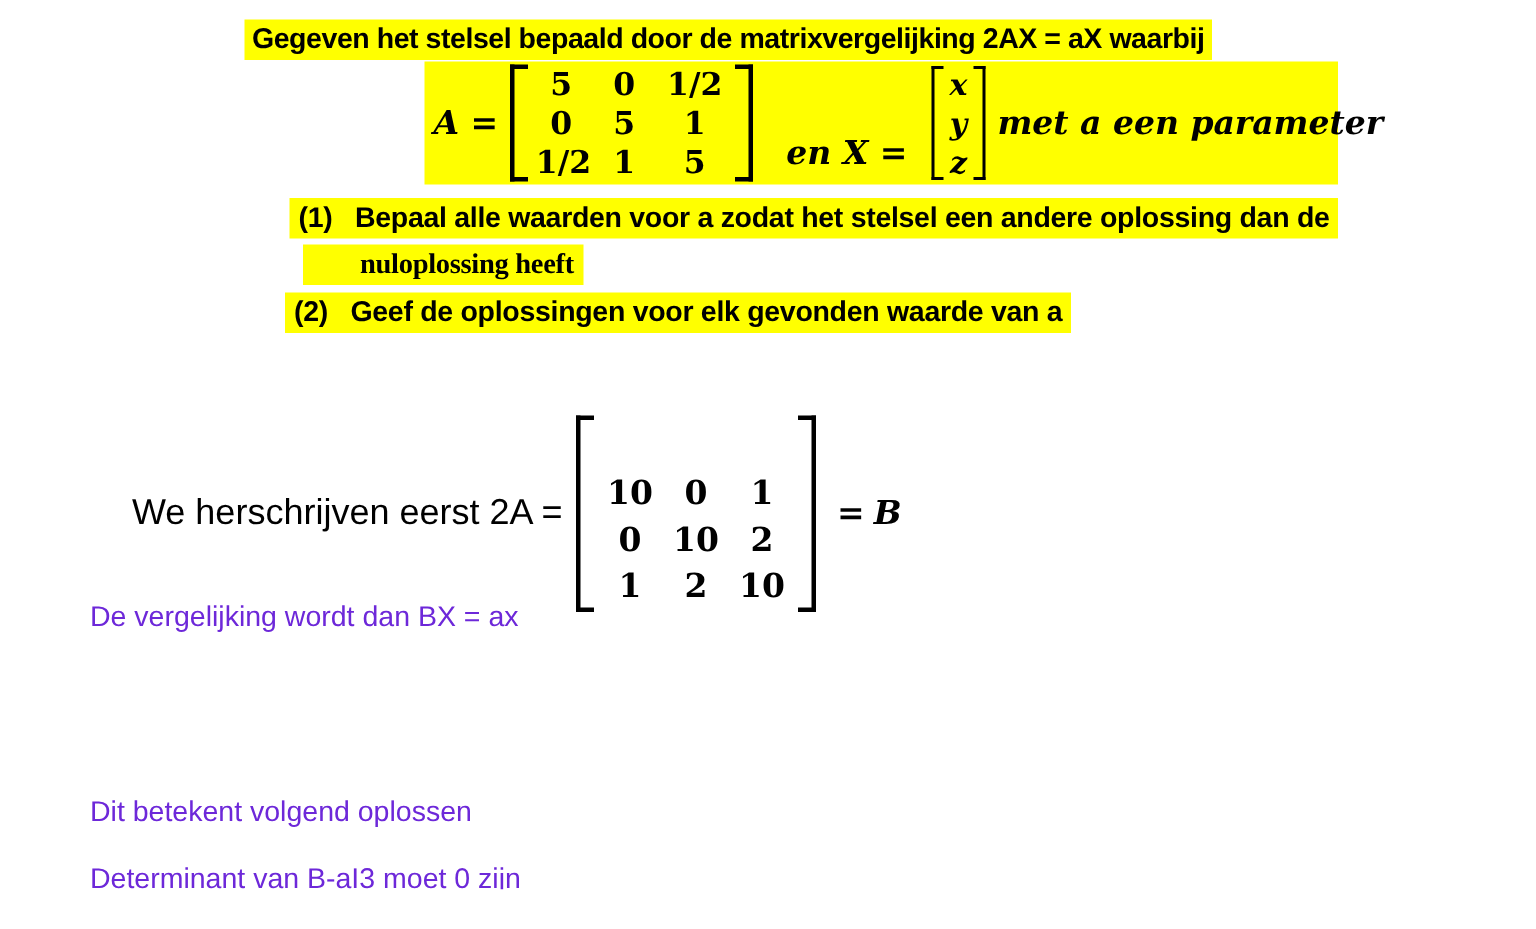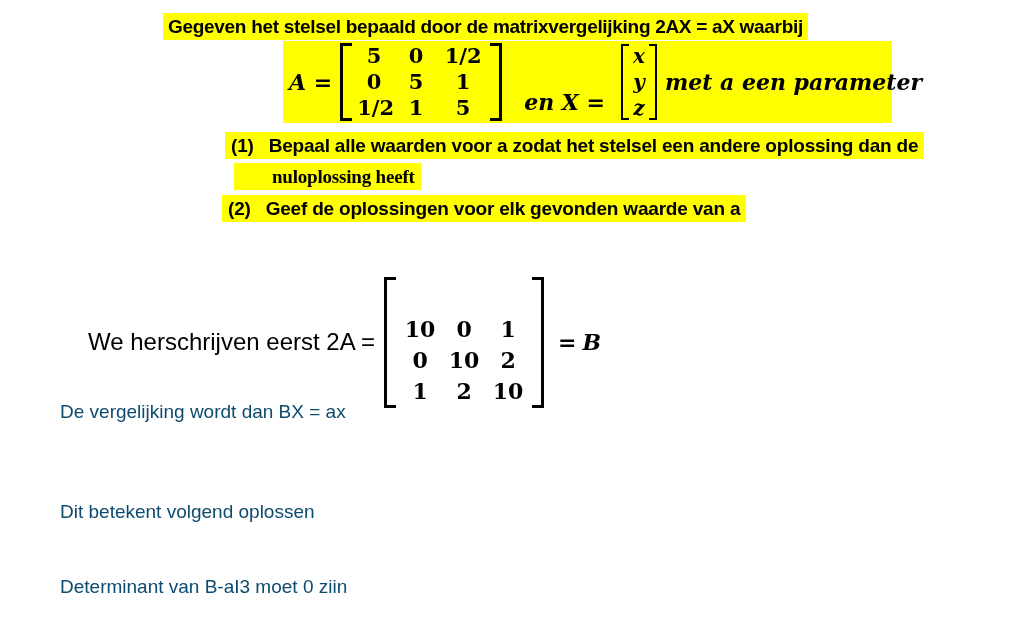--- a/index.html
+++ b/index.html
@@ -35,41 +35,41 @@
   .vec .brk { width:6px; border-width:2px; }
   .gridv {
     display:grid; grid-template-columns:auto; padding:0 4px;
     font-size:20px; line-height:26px; text-align:center; font-style:italic;
   }
   .ml6{margin-left:6px;} .ml8{margin-left:8px;} .ml16{margin-left:16px;} .ml22{margin-left:22px;margin-top:40px;}
 
   
   .item {
     position:absolute; height:27px; line-height:27px; padding:0 6px;
-    font-weight:bold; font-size:19px; letter-spacing:-0.2px; white-space:nowrap;margin-left:32px;
+    font-weight:bold; font-size:19px; letter-spacing:-0.2px; white-space:nowrap;
   }
   .inum { margin-right:15px; }
   .indent2 { padding-left:38px;font-family:Liberation Serif, serif; }
 
   
   .rewrite {
     position:absolute; left:58px; top:292px; height:100px;
     display:flex; align-items:center;
   }
   .body-text { font-size:24px; white-space:nowrap;margin-left:30px; }
   .matb { margin-left:9px; font-family:"DejaVu Serif", serif; font-weight:bold; }
   .gridb {
     display:grid; grid-template-columns:36px 36px 36px; column-gap:8px;
     padding:2px 6px; font-size:22px; line-height:31px; text-align:center;margin-top:36px;
   }
   .res { margin-left:14px; font-family:"DejaVu Serif", serif; font-weight:bold; font-size:22px; }
   .res .var { font-style:italic; margin-left:6px; }
 
   
-  .para { position:absolute; left:60px; font-size:19px; line-height:33px; color:#0c4a6e; }
+  .para { position:absolute; left:60px; font-size:19px; line-height:33px; color:#6d28d9; }
 </style>
 </head>
 <body>
 
 <div class="page">
 
   <div class="title hl">Gegeven het stelsel bepaald door de matrixvergelijking 2AX = aX waarbij</div>
 
   <div class="mathblock hl">
     <span class="mvar ml6">A =</span>
@@ -129,20 +129,20 @@
         <span>10</span>
       </span>
       <span class="brk r"></span>
     </span>
     <span class="res"><span>=</span><span class="var">B</span></span>
   </div>
 
   <div class="para" style="top:395px;">
     <span>De vergelijking wordt dan BX = ax</span>
   </div>
-  <div class="para" style="top:495px;text-align:center;">
+  <div class="para" style="top:525px;text-align:center;">
     <span>Dit betekent volgend oplossen</span>
   </div>
   <div class="para" style="top:570px;">
     <span>Determinant van B-aI3 moet 0 zijn</span>
   </div>
 
 </div>
 
 </body></html>

